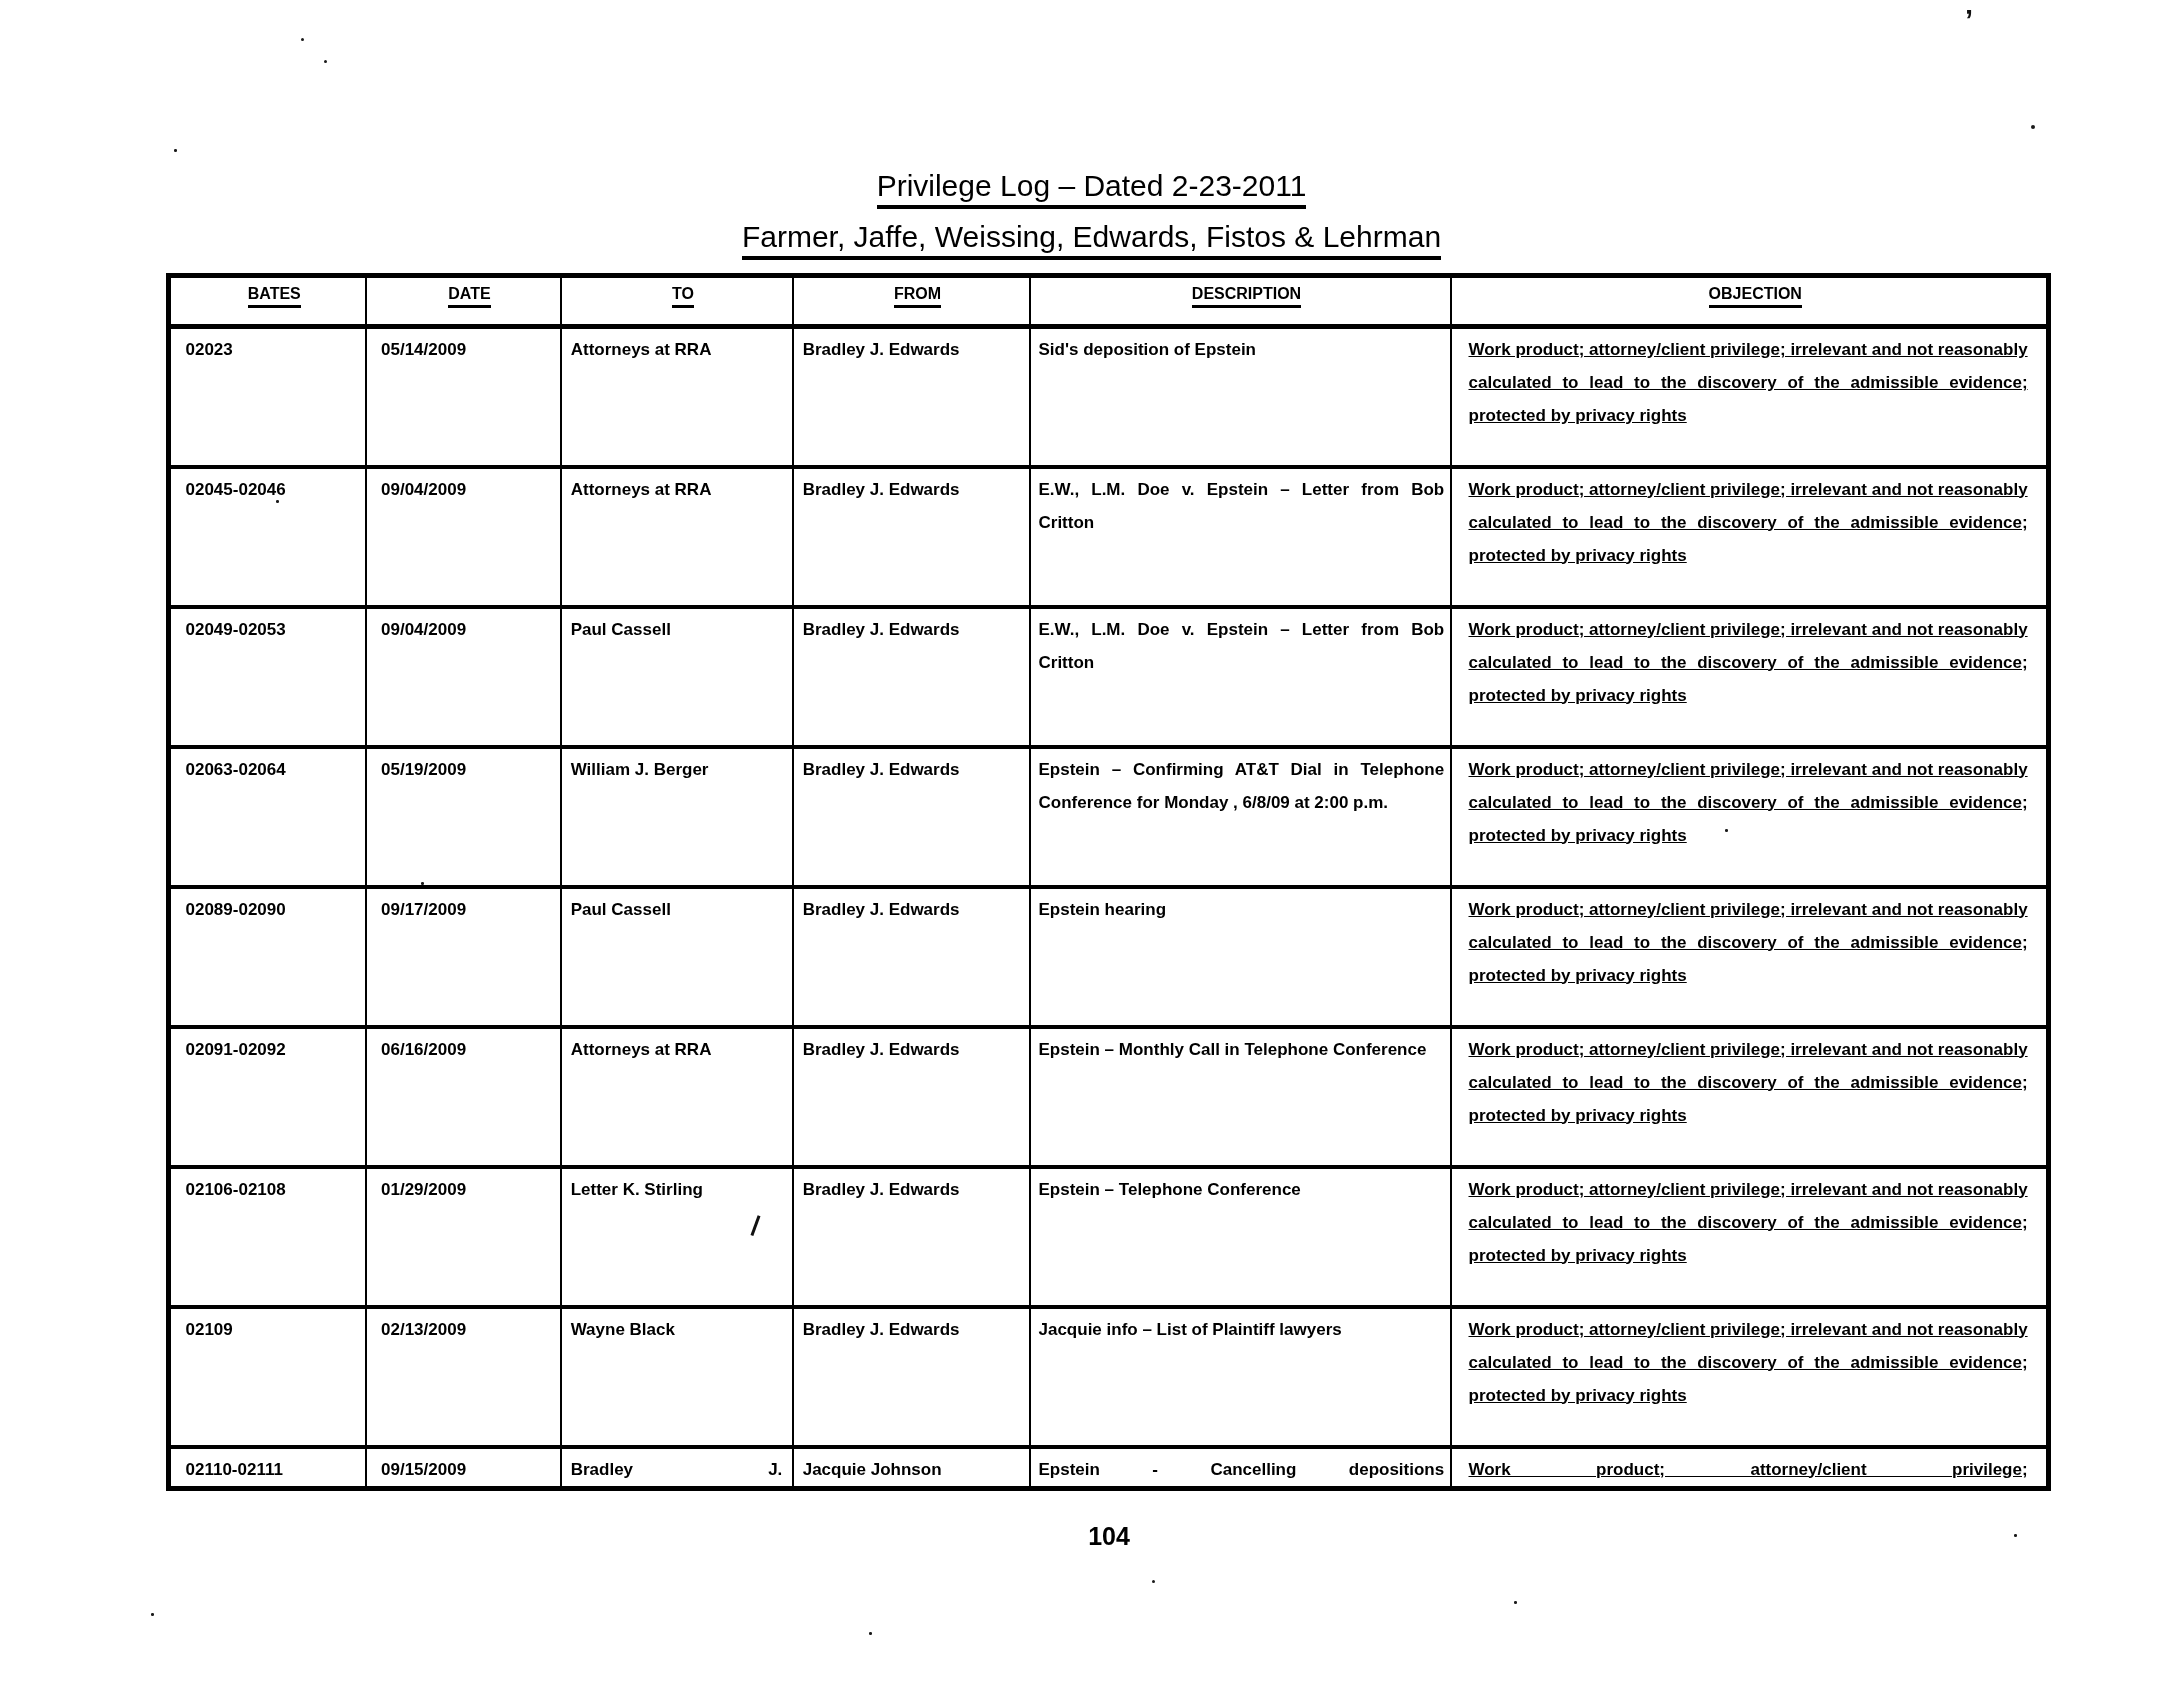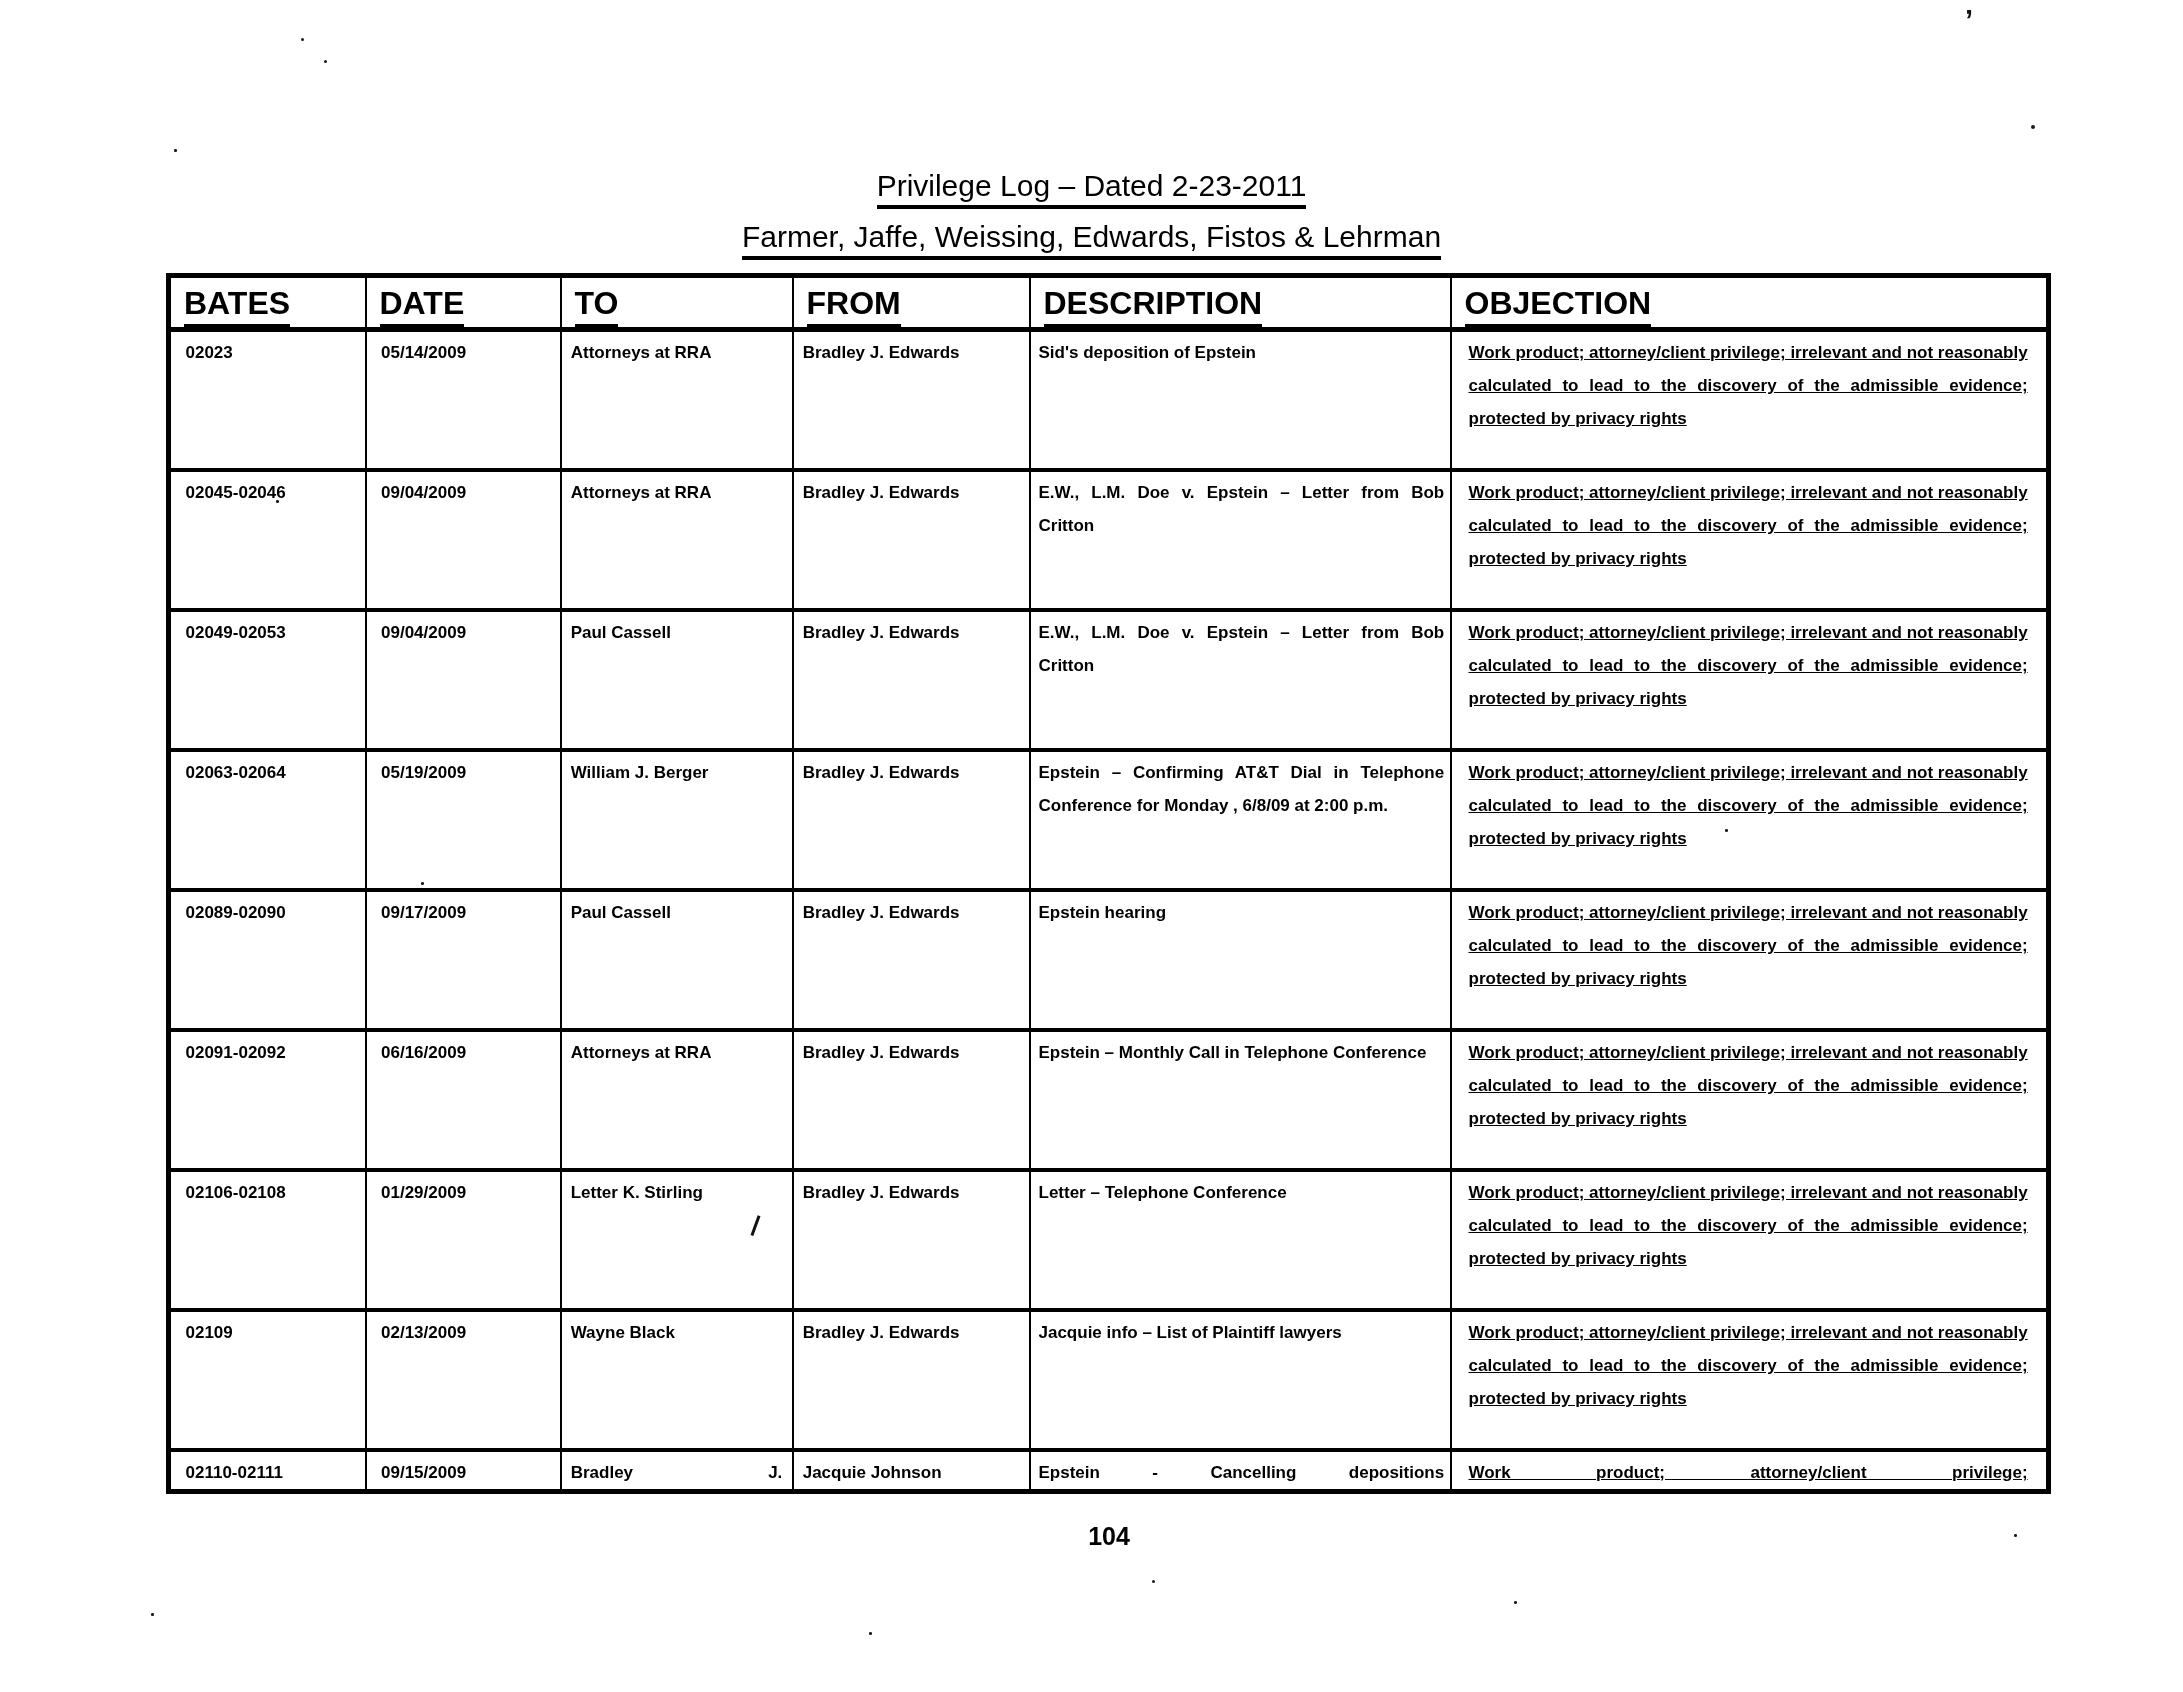--- a/index.html
+++ b/index.html
@@ -34,21 +34,21 @@
   col.c0 { width: 197px; } col.c1 { width: 195px; } col.c2 { width: 232px; }
   col.c3 { width: 237px; } col.c4 { width: 421px; } col.c5 { width: 598px; }
 
   th, td {
     border-left: 2.6px solid #000; border-right: 2.6px solid #000;
     border-top: 4.6px solid #000; border-bottom: 4.6px solid #000;
     vertical-align: top; font-weight: bold;
     overflow: hidden;
   }
   thead tr { height: 51px; }
-  th { text-align: left; font-size: 32px; padding: 6.6px 0 0 13px; border-bottom-width: 5.3px; }
+  th { text-align: center; font-size: 16px; padding: 6.6px 0 0 13px; border-bottom-width: 5.3px; }
   .hu { display: inline-block; border-bottom: 3.3px solid #000; padding-bottom: 2.6px; }
 
   tbody tr { height: 140px; }
   tbody tr.partial { height: 42px; }
   td {
     font-size: 17px; line-height: 33px;
     text-align: justify;
   }
   td.bates   { padding: 4px 6.6px 0 14.5px; text-align: left; }
   td.date    { padding: 4px 6.6px 0 14.5px; text-align: left; }
@@ -154,21 +154,21 @@
         <td class="to">Attorneys at RRA</td>
         <td class="from">Bradley J. Edwards</td>
         <td class="descr">Epstein – Monthly Call in Telephone Conference</td>
         <td class="objection">Work product; attorney/client privilege; irrelevant and not reasonably calculated to lead to the discovery of the admissible evidence; protected by privacy rights</td>
       </tr>
       <tr>
         <td class="bates">02106-02108</td>
         <td class="date">01/29/2009</td>
         <td class="to">Letter K. Stirling</td>
         <td class="from">Bradley J. Edwards</td>
-        <td class="descr">Letter – Telephone Conference</td>
+        <td class="descr">Epstein – Telephone Conference</td>
         <td class="objection">Work product; attorney/client privilege; irrelevant and not reasonably calculated to lead to the discovery of the admissible evidence; protected by privacy rights</td>
       </tr>
       <tr>
         <td class="bates">02109</td>
         <td class="date">02/13/2009</td>
         <td class="to">Wayne Black</td>
         <td class="from">Bradley J. Edwards</td>
         <td class="descr">Jacquie info – List of Plaintiff lawyers</td>
         <td class="objection">Work product; attorney/client privilege; irrelevant and not reasonably calculated to lead to the discovery of the admissible evidence; protected by privacy rights</td>
       </tr>

